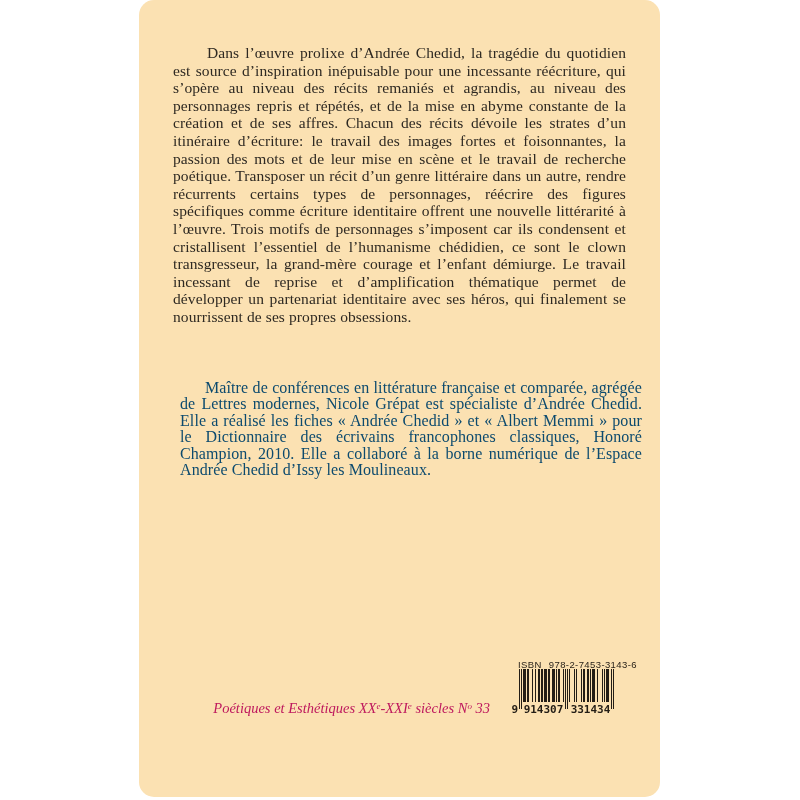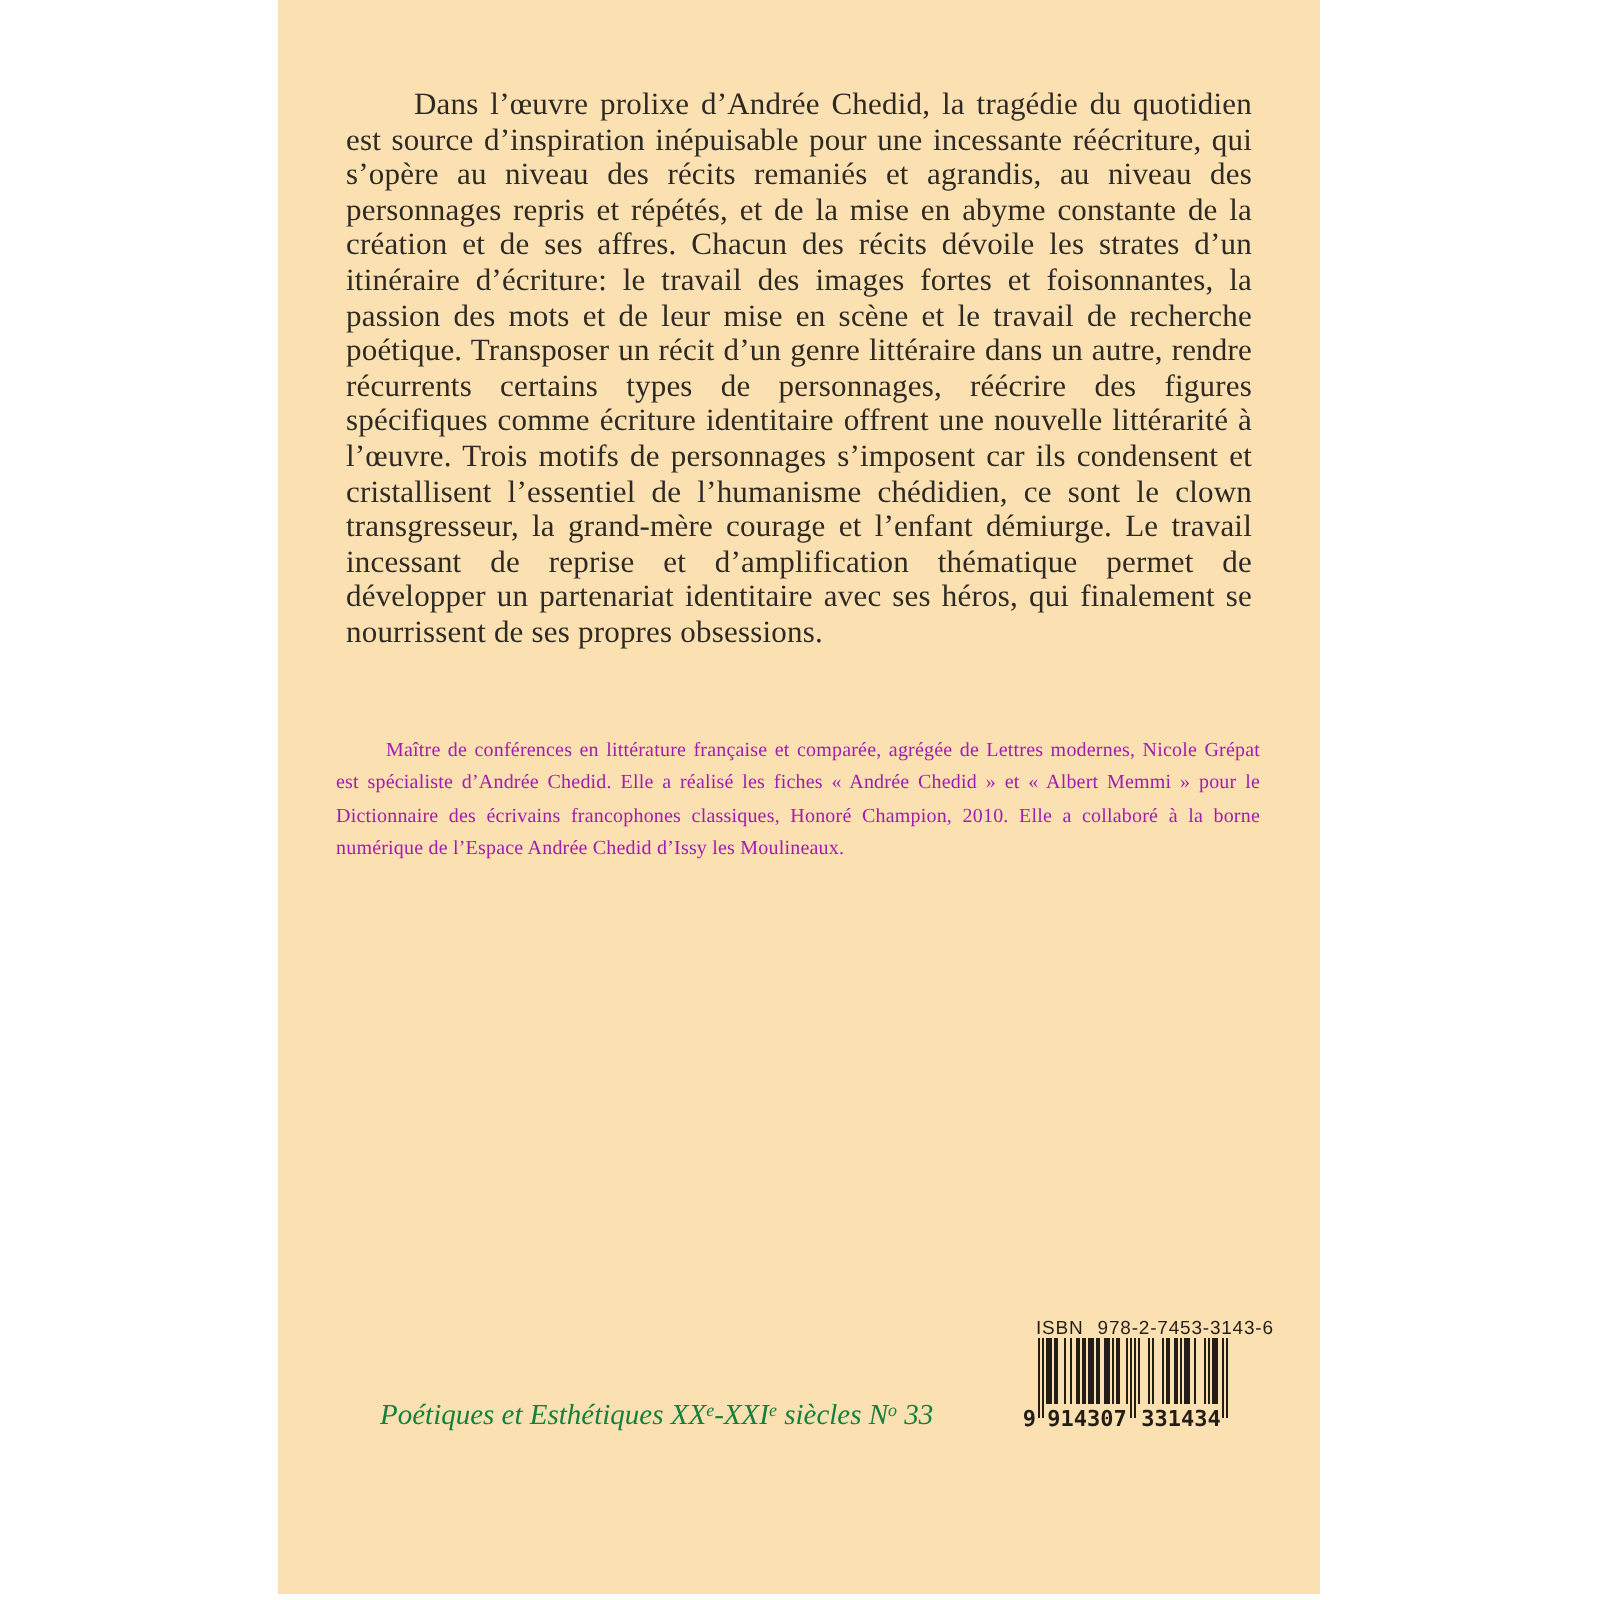--- a/index.html
+++ b/index.html
@@ -17,56 +17,58 @@
     height: 800px;
     background: #ffffff;
   }
   .cover {
     position: absolute;
     left: 139px;
     top: 0;
     width: 521px;
     height: 797px;
     background: #fbe1b2;
+    border-radius: 15px;
   }
   .synopsis {
     position: absolute;
     left: 34px;
     top: 44px;
     width: 453px;
     margin: 0;
     font-size: 15.5px;
     line-height: 17.6px;
     text-align: justify;
     text-indent: 34px;
     color: #2e2922;
     letter-spacing: 0.1px;
   }
   .bio {
     position: absolute;
     left: 25px;
     top: 364px;
     width: 462px;
-    margin: 4px;
-    font-size: 10px;
+    margin: 16px;
+    font-size: 16px;
     line-height: 16.4px;
     text-align: justify;
     text-indent: 25px;
-    color: #a21caf;
+    color: #0c4a6e;
     letter-spacing: 0.1px;
   }
   .series {
     position: absolute;
     left: 51px;
     top: 700px;
     width: 300px;
     font-style: italic;
     font-size: 14.5px;
-    color: #15803d;
+    color: #be185d;
     white-space: nowrap;
+    text-align: right;
   }
   .series sup {
     font-size: 9px;
     line-height: 0;
     vertical-align: 4px;
   }
   .barcode-block {
     position: absolute;
     left: 372px;
     top: 659px;

